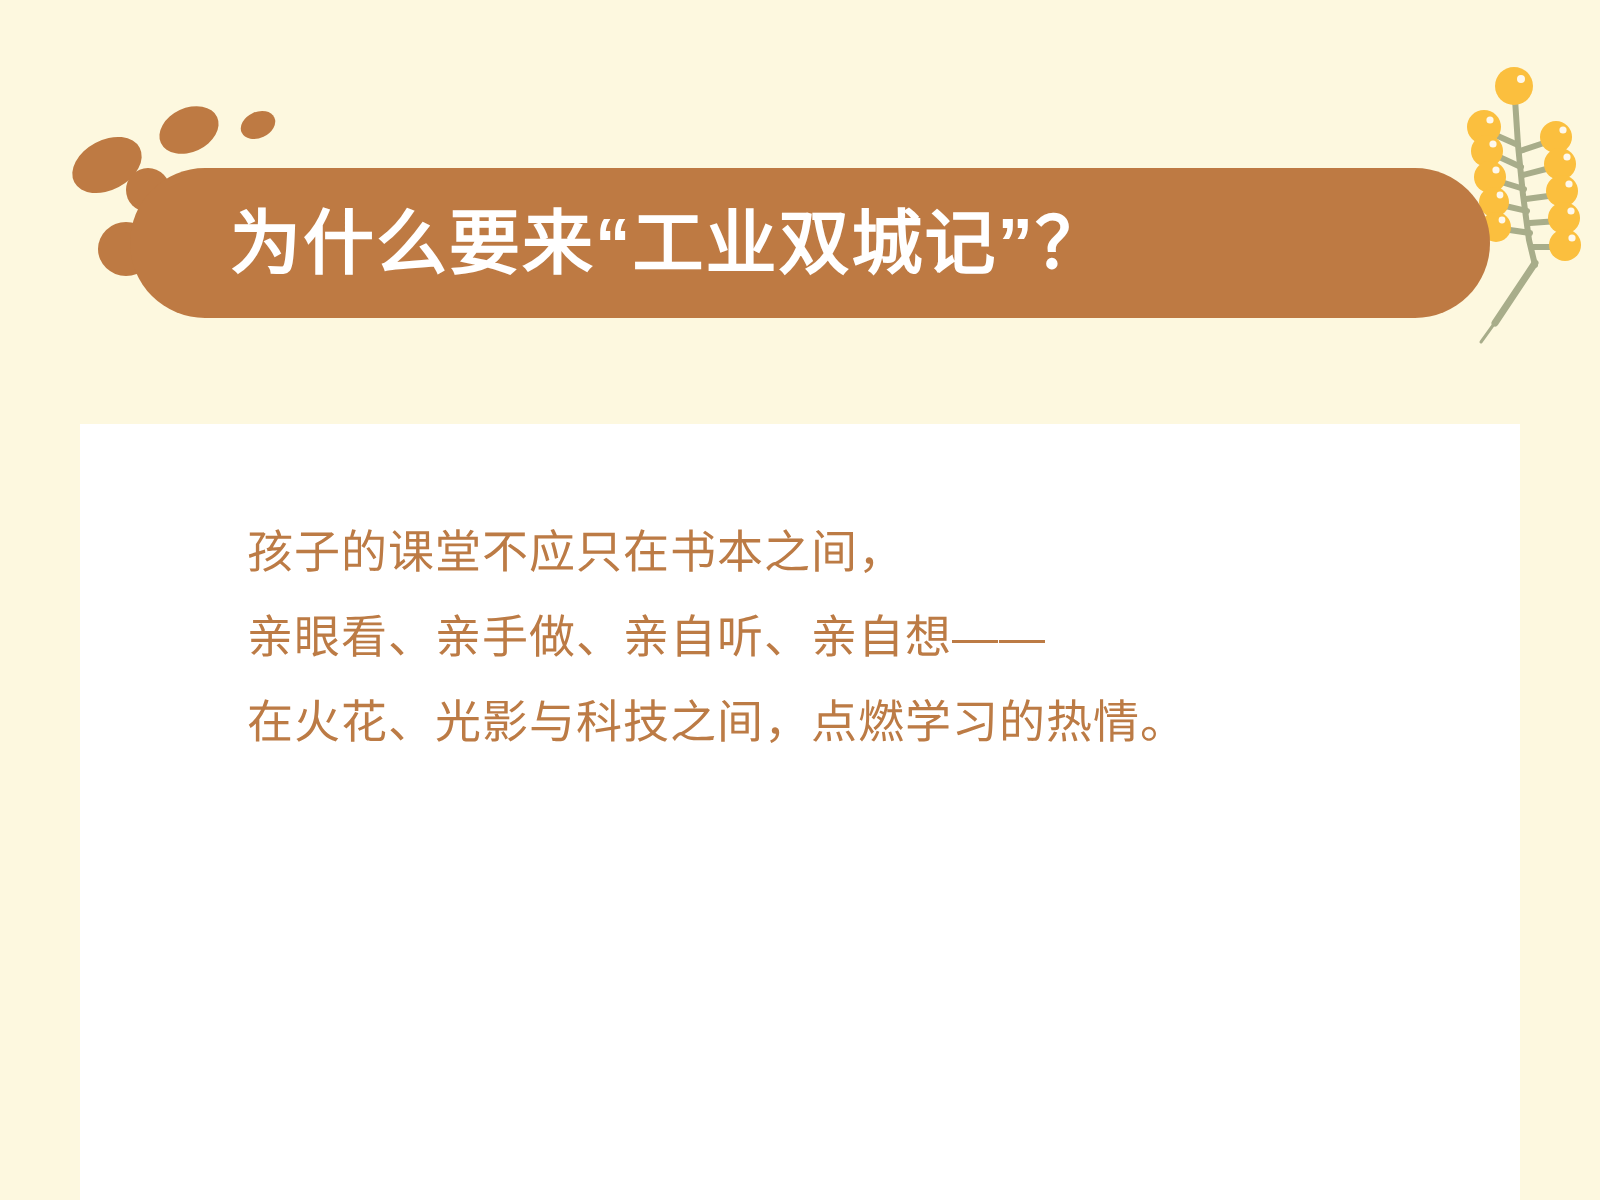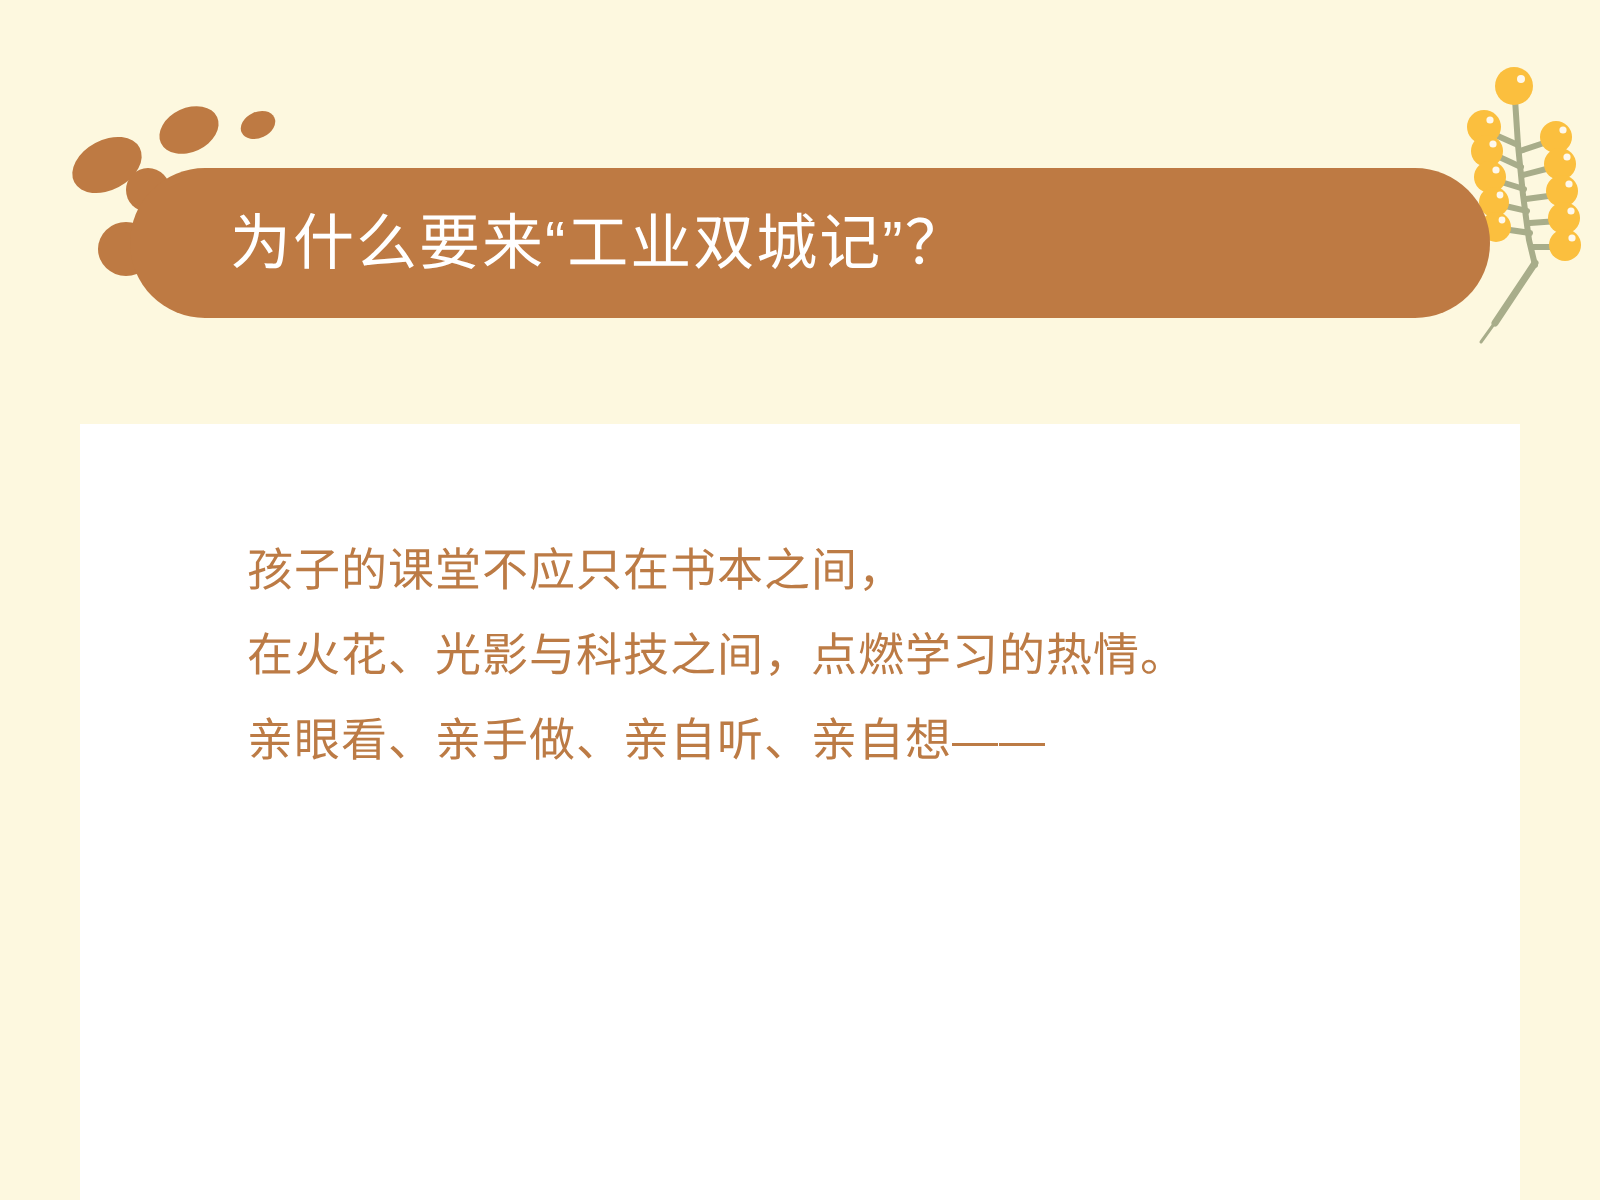--- a/index.html
+++ b/index.html
@@ -45,22 +45,22 @@
     width: 1360px;
     height: 150px;
     background: #BE7A43;
     border-radius: 75px;
     display: flex;
     align-items: center;
     z-index: 3;
   }
   #title-text {
     color: #FFFFFF;
-    font-size: 61px;
-    font-weight: normal;
+    font-size: 71px;
+    font-weight: bold;
     letter-spacing: 2px;
     line-height: 1;
     padding-left: 100px;
     white-space: nowrap;
     font-family: "Liberation Sans", "DejaVu Sans", sans-serif;
   }
 
   
   #plant-decoration {
     position: absolute;
@@ -78,21 +78,21 @@
     top: 424px;
     width: 1440px;
     height: 776px;
     background: #FFFFFF;
     z-index: 2;
   }
 
   #body-copy {
     position: absolute;
     left: 75px;
-    top: 104px;
+    top: 86px;
     width: 1300px;
     color: #BC7B45;
     font-size: 46px;
     line-height: 85px;
     letter-spacing: 1px;
     font-family: "Liberation Sans", "DejaVu Sans", sans-serif;
   }
   #body-copy p {
     margin: 0;
     text-indent: 2em;
@@ -158,18 +158,18 @@
     </svg>
   </div>
 
   <div id="title-banner">
     <div id="title-text">为什么要来“工业双城记”？</div>
   </div>
 
   <div id="content-card">
     <div id="body-copy">
       <p>孩子的课堂不应只在书本之间，</p>
+      <p>亲眼看、亲手做、亲自听、亲自想——</p>
       <p>在火花、光影与科技之间，点燃学习的热情。</p>
-      <p>亲眼看、亲手做、亲自听、亲自想——</p>
     </div>
   </div>
 
 </div>
 
 </body></html>

